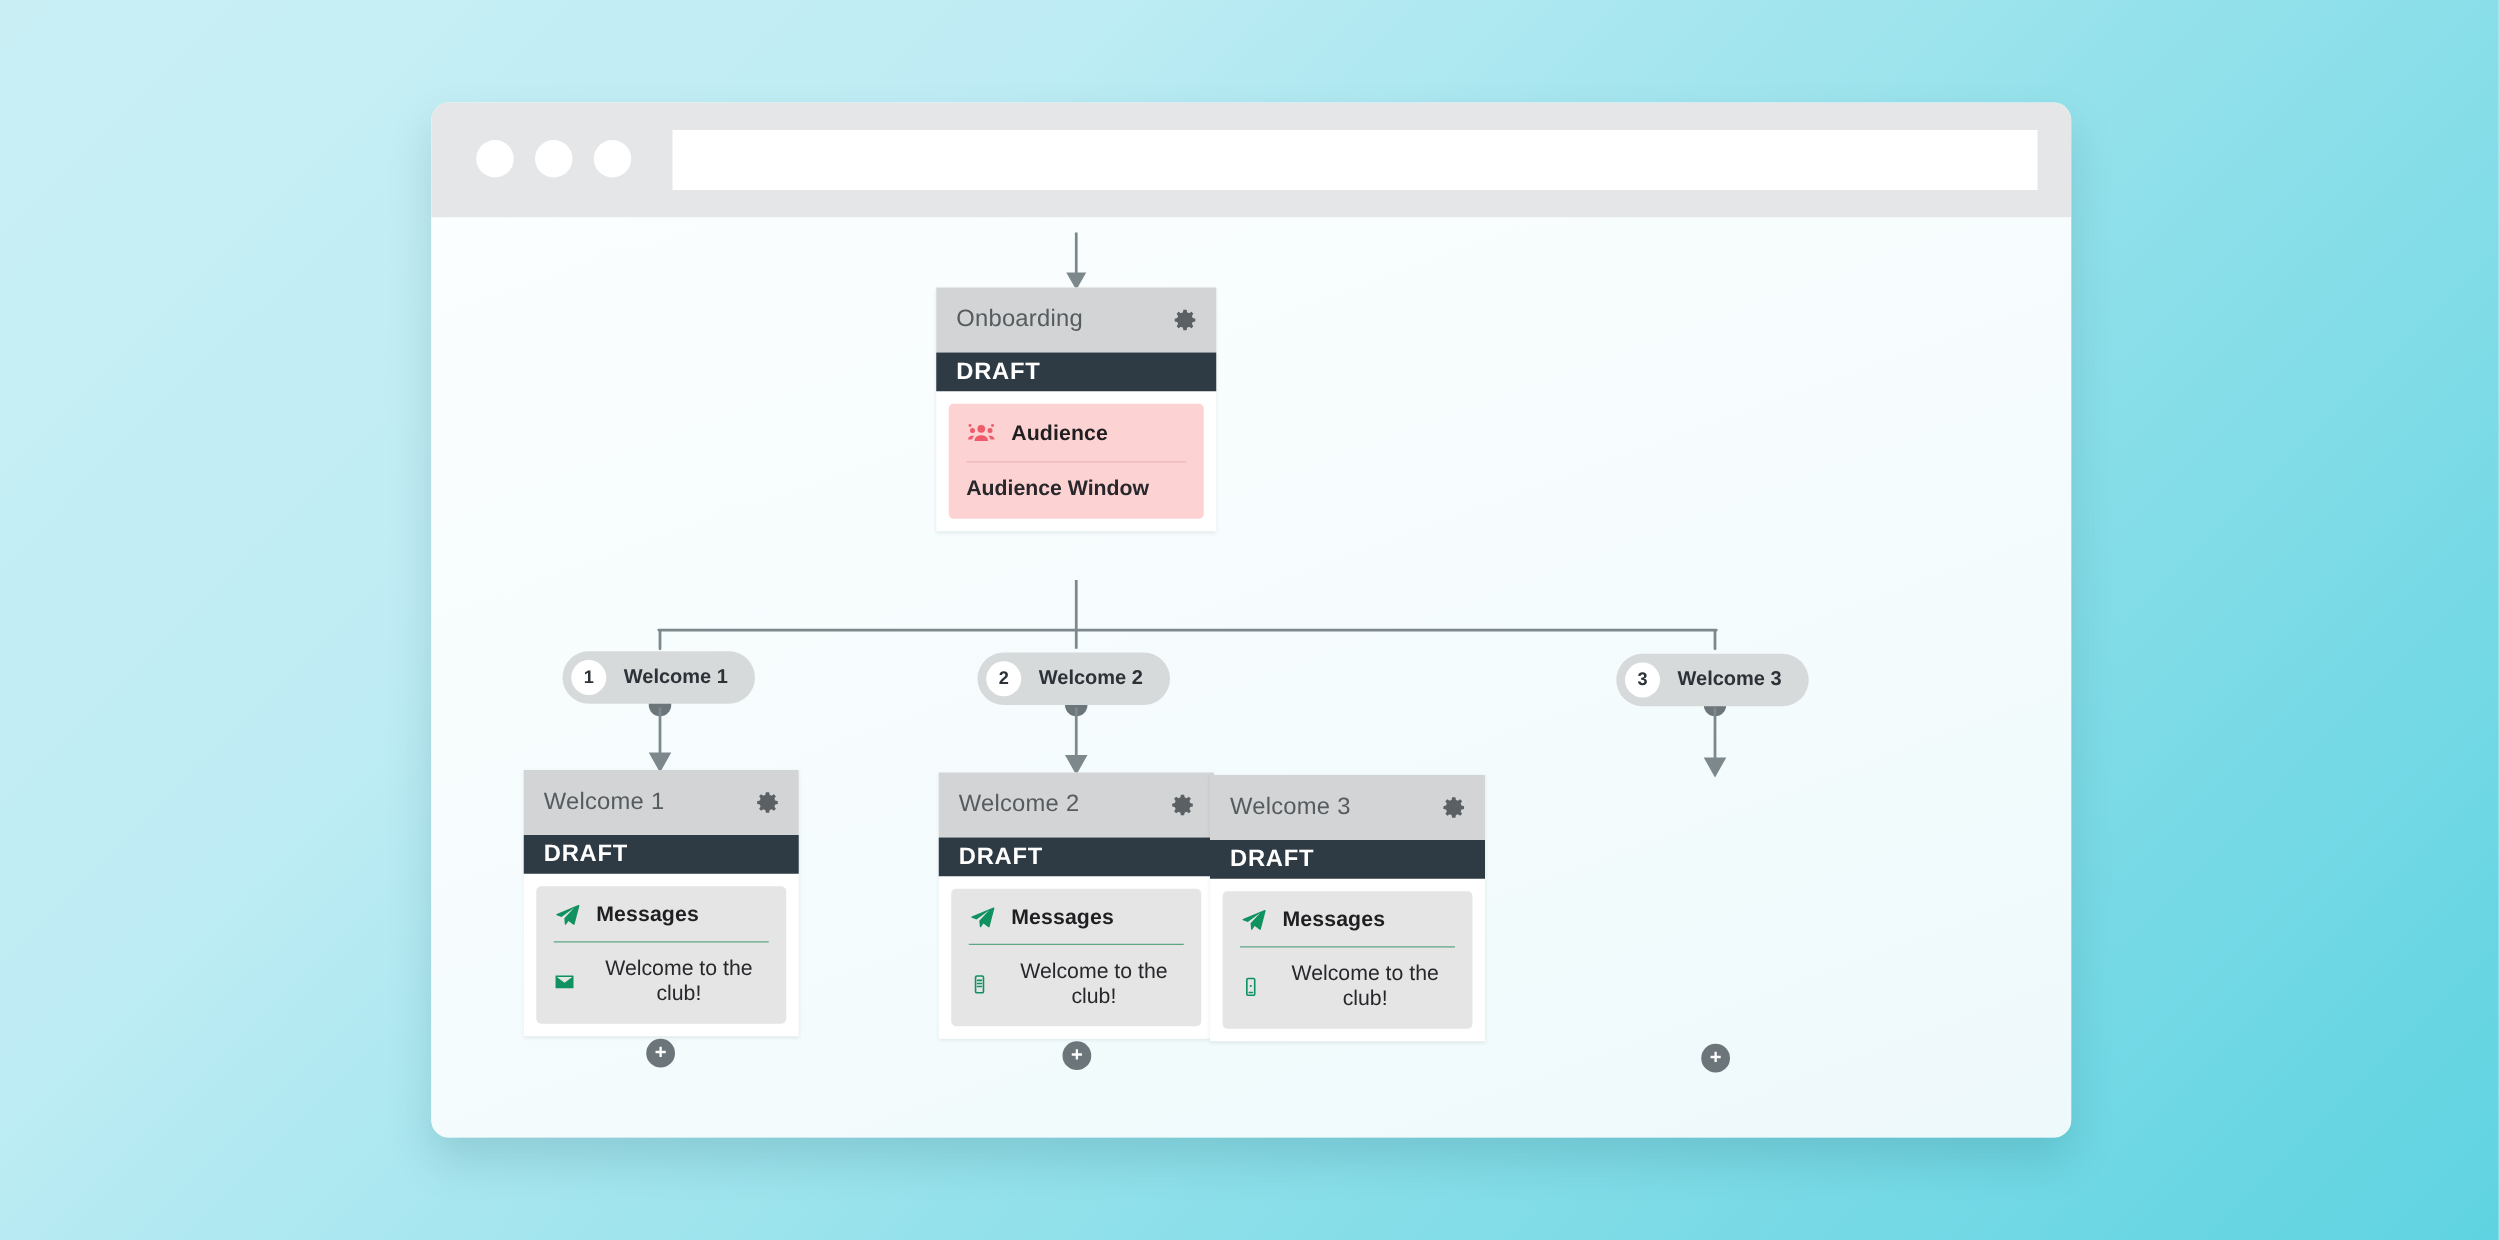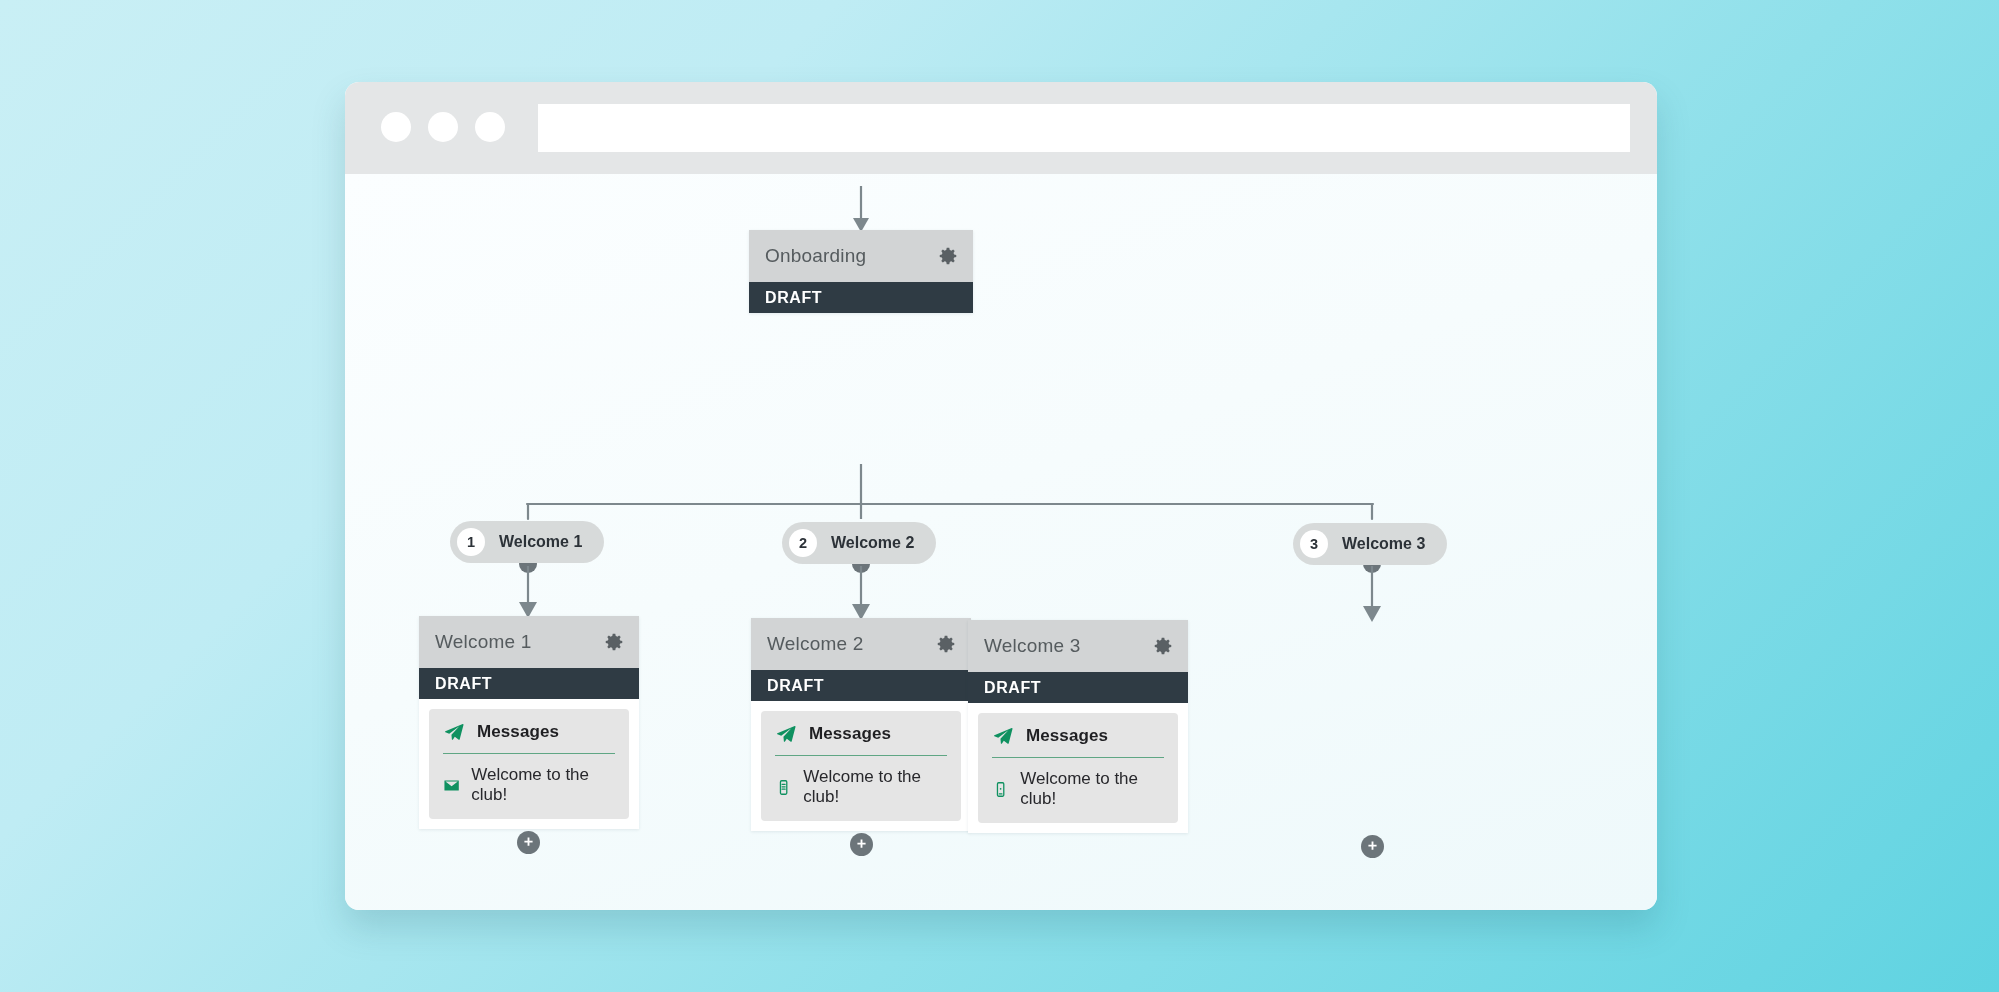--- a/index.html
+++ b/index.html
@@ -11,20 +11,21 @@
     height: 992px;
     overflow: hidden;
     font-family: "Liberation Sans", sans-serif;
     background: linear-gradient(135deg, #c9eff5 0%, #bfecf4 28%, #8fe0ea 62%, #5fd3e1 100%);
   }
 
   .stage {
     position: relative;
     width: 1999px;
     height: 992px;
+    text-align: center;
   }
 
   
   .browser {
     position: absolute;
     left: 345px;
     top: 82px;
     width: 1312px;
     height: 828px;
     border-radius: 14px;
@@ -109,21 +110,21 @@
   .node-status {
     height: 31px;
     background: #2f3b44;
     display: flex;
     align-items: center;
     padding-left: 16px;
     box-sizing: border-box;
   }
   .node-status span {
     color: #ffffff;
-    font-size: 16px;
+    font-size: 19px;
     font-weight: bold;
     letter-spacing: 0.6px;
   }
   .node-body {
     padding: 10px;
     box-sizing: border-box;
   }
 
   
   .block {
@@ -260,20 +261,41 @@
         <div class="node-head">
           <span class="node-title">Onboarding</span>
           <svg class="gear" viewBox="0 0 24 24" fill="#5a6064">
             <path d="M12 8.2a3.8 3.8 0 1 0 0 7.6 3.8 3.8 0 0 0 0-7.6zm0 5.8a2 2 0 1 1 0-4 2 2 0 0 1 0 4z"></path>
             <path d="M21 13.2v-2.4l-2.3-.5a6.9 6.9 0 0 0-.7-1.7l1.3-2-1.7-1.7-2 1.3a6.9 6.9 0 0 0-1.7-.7L13.4 3h-2.8l-.5 2.5a6.9 6.9 0 0 0-1.7.7l-2-1.3-1.7 1.7 1.3 2a6.9 6.9 0 0 0-.7 1.7L3 10.8v2.4l2.3.5c.16.6.4 1.17.7 1.7l-1.3 2 1.7 1.7 2-1.3c.53.3 1.1.54 1.7.7l.5 2.5h2.8l.5-2.5c.6-.16 1.17-.4 1.7-.7l2 1.3 1.7-1.7-1.3-2c.3-.53.54-1.1.7-1.7l2.3-.5z"></path>
           </svg>
         </div>
         <div class="node-status">
           <span>DRAFT</span>
         </div>
+        <div class="node-body">
+          <div class="block audience">
+            <div class="block-head">
+              <svg width="24" height="24" viewBox="0 0 24 24" fill="#ef5b6b">
+                <circle cx="12" cy="8" r="3.1"></circle>
+                <path d="M6.6 17.8c0-2.9 2.4-4.6 5.4-4.6s5.4 1.7 5.4 4.6z"></path>
+                <circle cx="5" cy="9.4" r="2"></circle>
+                <path d="M1.4 16.6c0-1.9 1.6-3 3.6-3 .5 0 1 .07 1.4.2-1 .8-1.6 1.8-1.8 2.8z"></path>
+                <circle cx="19" cy="9.4" r="2"></circle>
+                <path d="M22.6 16.6h-3.2c-.2-1-.8-2-1.8-2.8.44-.13.9-.2 1.4-.2 2 0 3.6 1.1 3.6 3z"></path>
+                <circle cx="3" cy="5.4" r="1.15"></circle>
+                <circle cx="21" cy="5.4" r="1.15"></circle>
+              </svg>
+              <span class="label">Audience</span>
+            </div>
+            <div class="block-rule"></div>
+            <div class="block-item">
+              <span class="txt">Audience Window</span>
+            </div>
+          </div>
+        </div>
       </div>
 
       <div class="pill" style="left:105px; top:347px;">
         <span class="pill-num">1</span>
         <span class="pill-label">Welcome 1</span>
       </div>
 
       <div class="pill" style="left:437px; top:348px;">
         <span class="pill-num">2</span>
         <span class="pill-label">Welcome 2</span>

